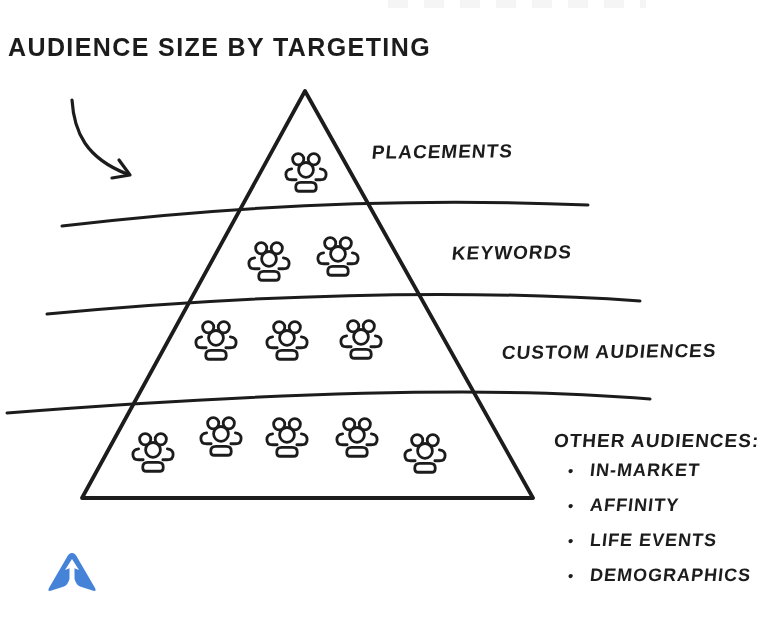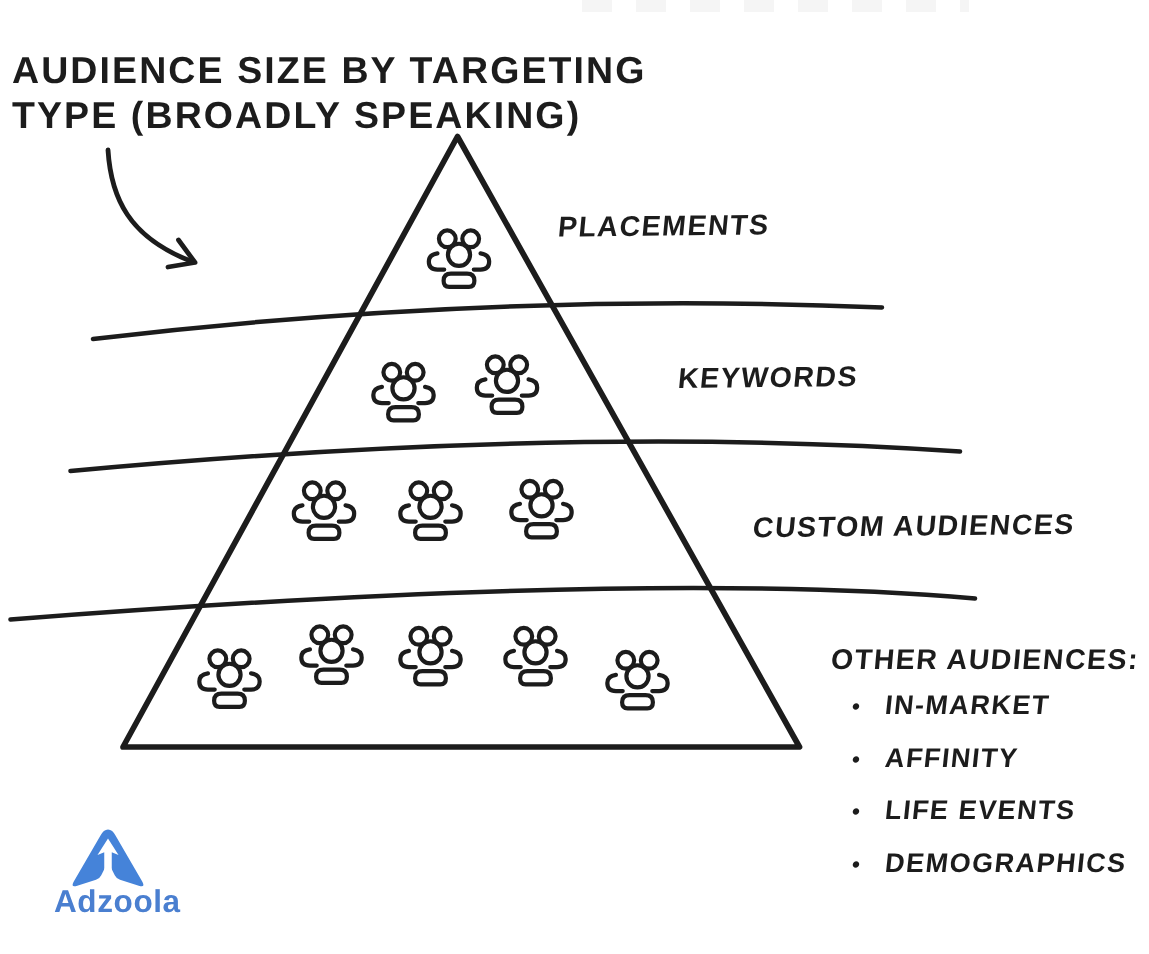--- a/index.html
+++ b/index.html
@@ -96,29 +96,27 @@
 
     <g>
       <path fill="#4583d9" d="M 72,553 Q 75,553 77,557 L 95,588 Q 97,592 92.5,590.5 L 80,586.5
                Q 77.5,585.7 76.5,583.5 L 72,574.5 L 67.5,583.5 Q 66.5,585.7 64,586.5
                L 51.5,590.5 Q 47,592 49,588 L 67,557 Q 69,553 72,553 Z"></path>
       <path fill="#ffffff" d="M 72,559 L 79,570 L 74.5,568.2 L 74.5,582 L 69.5,582 L 69.5,568.2 L 65,570 Z"></path>
     </g>
   </svg>
 
   <div class="abs hand title-line" style="left:8px;top:32px;">AUDIENCE SIZE BY TARGETING</div>
-  <div class="abs hand title-line" style="left:8px;top:62px;">TYPE (BROADLY SPEAKING)</div>
 
   <div class="abs hand level-label" style="left:372px;top:140px;">PLACEMENTS</div>
   <div class="abs hand level-label" style="left:452px;top:241px;">KEYWORDS</div>
   <div class="abs hand level-label" style="left:502px;top:340px;">CUSTOM AUDIENCES</div>
 
   <div class="abs hand other-heading" style="left:554px;top:429px;">OTHER AUDIENCES:</div>
   <ul class="abs other-list" style="left:568px;top:460px;">
     <li>IN-MARKET</li>
     <li>AFFINITY</li>
     <li>LIFE EVENTS</li>
     <li>DEMOGRAPHICS</li>
   </ul>
 
-  <div class="abs logo-word" style="left:36px;top:590px;">Adzoola</div>
 
 </div>
 
 </body></html>

